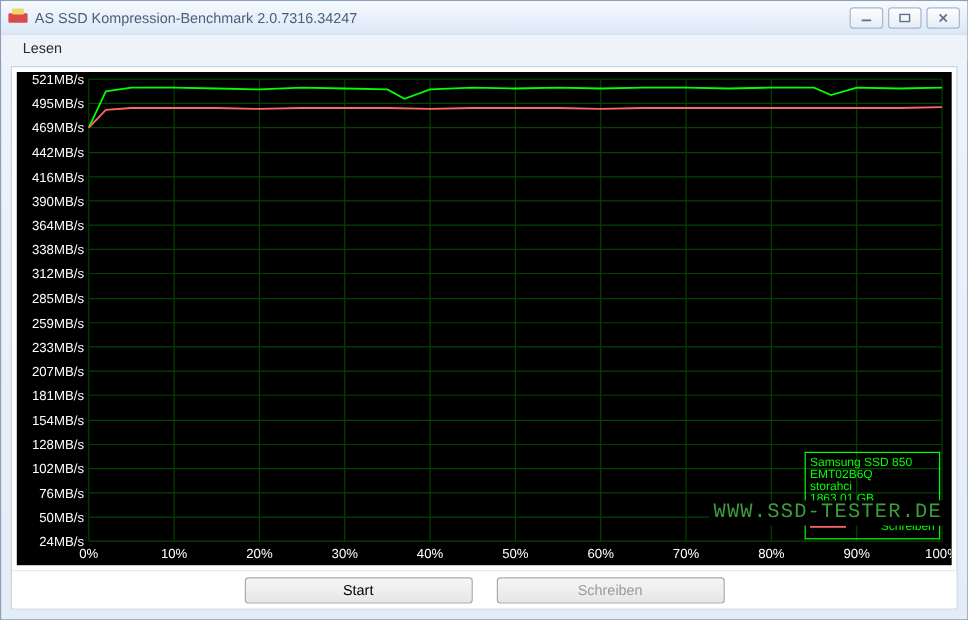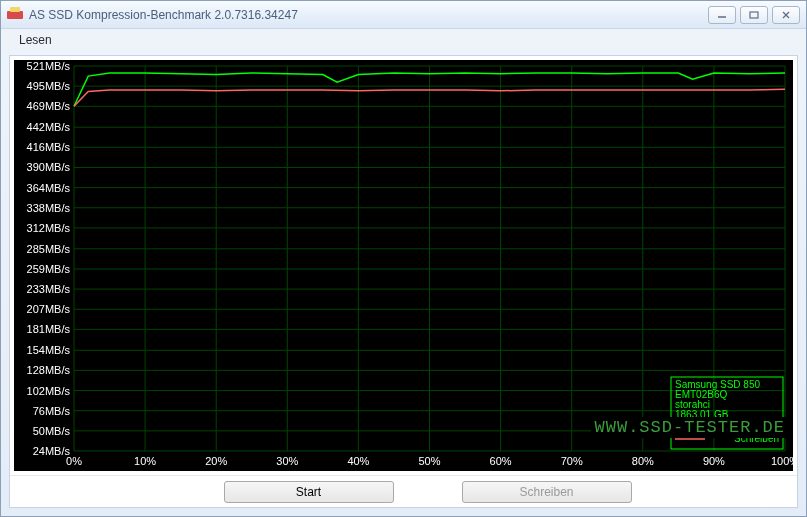--- a/index.html
+++ b/index.html
@@ -96,27 +96,26 @@
   .button-bar {
     height: 32px;
     display: flex;
     align-items: center;
     justify-content: center;
     gap: 20px;
     background: #fff;
     border-top: 1px solid #e4e9f1;
   }
   .btn {
-    width: 170px; height: 22px;
+    width: 190px; height: 22px;
     border: 1px solid #a9a9a9;
     border-radius: 3px;
     background: linear-gradient(to bottom, #f6f6f6, #e6e6e6);
     font-size: 12px;
     cursor: pointer;
-    margin-left: 48px;
   }
   .btn[disabled] {
     color: #9a9a9a;
     cursor: default;
   }
   .axis-text { fill: #fff; font-family: Tahoma, sans-serif; font-size: 11px; }
   .legend-text { fill: #0f0; font-family: Tahoma, sans-serif; font-size: 10px; }
   .legend-box { fill: none; stroke: #0f0; stroke-width: 1; }
 </style>
 </head>

